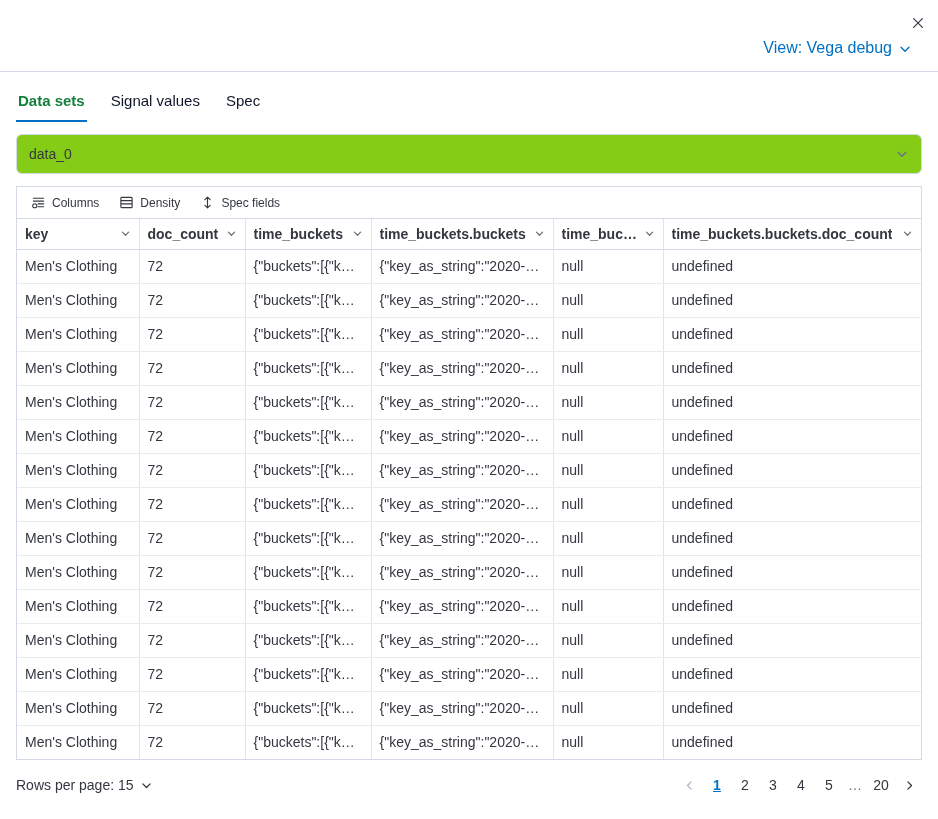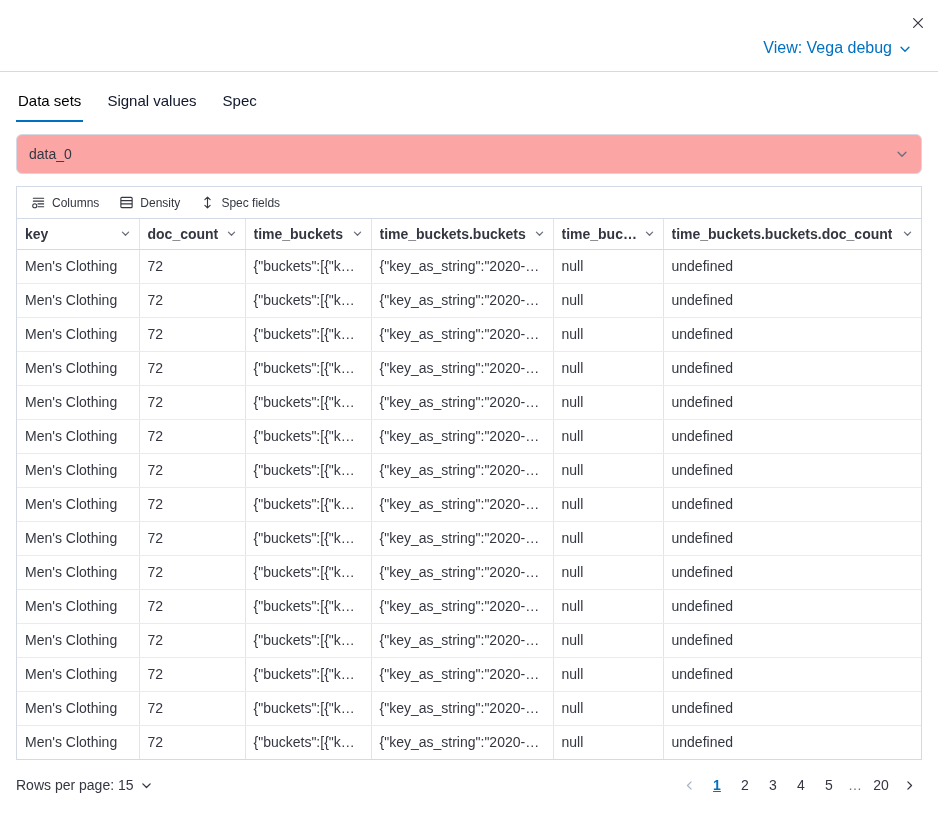--- a/index.html
+++ b/index.html
@@ -36,29 +36,29 @@
   .tabs {
     display: flex; gap: 22px;
     padding: 12px 16px 0 16px;
   }
   .tab {
     background: none; border: none; cursor: pointer;
     font-family: inherit; font-size: 15px; color: #0f172a;
     padding: 8px 2px 11px 2px;
     border-bottom: 2px solid transparent;
   }
-  .tab.active { color: #000000; border-bottom-color: #0071c2; font-weight: 400; }
+  .tab.active { color: #15803d; border-bottom-color: #0071c2; font-weight: 700; }
 
   
   .dataset-select {
     margin: 12px 28px 0 16px;
     height: 40px;
     border: 1px solid #d3dae6;
     border-radius: 6px;
-    background: #fca5a5;
+    background: #84cc16;
     display: flex; align-items: center; justify-content: space-between;
     padding: 0 12px;
     font-size: 14px; color: #343741;
     cursor: pointer;
     width: calc(100% - 32px);
     font-family: inherit;
   }
   .dataset-select .chev { color: #69707d; }
 
   

